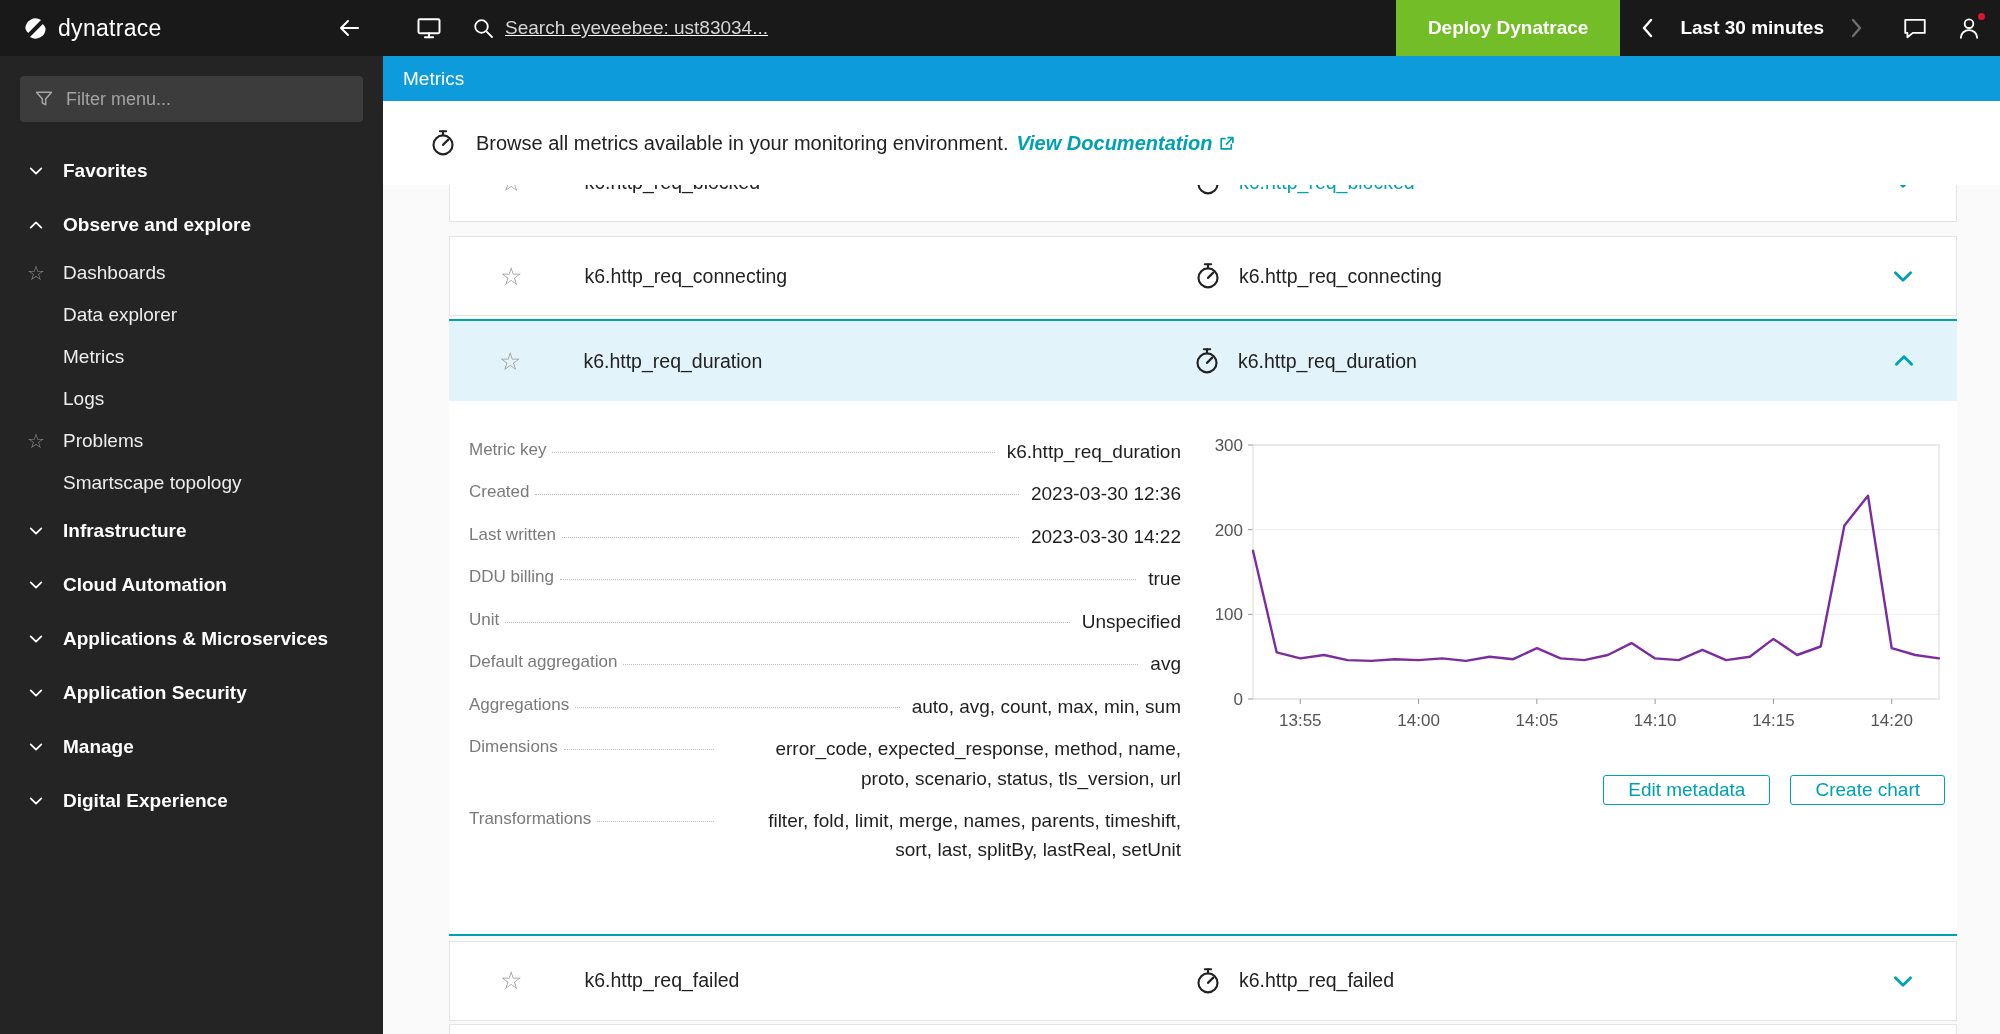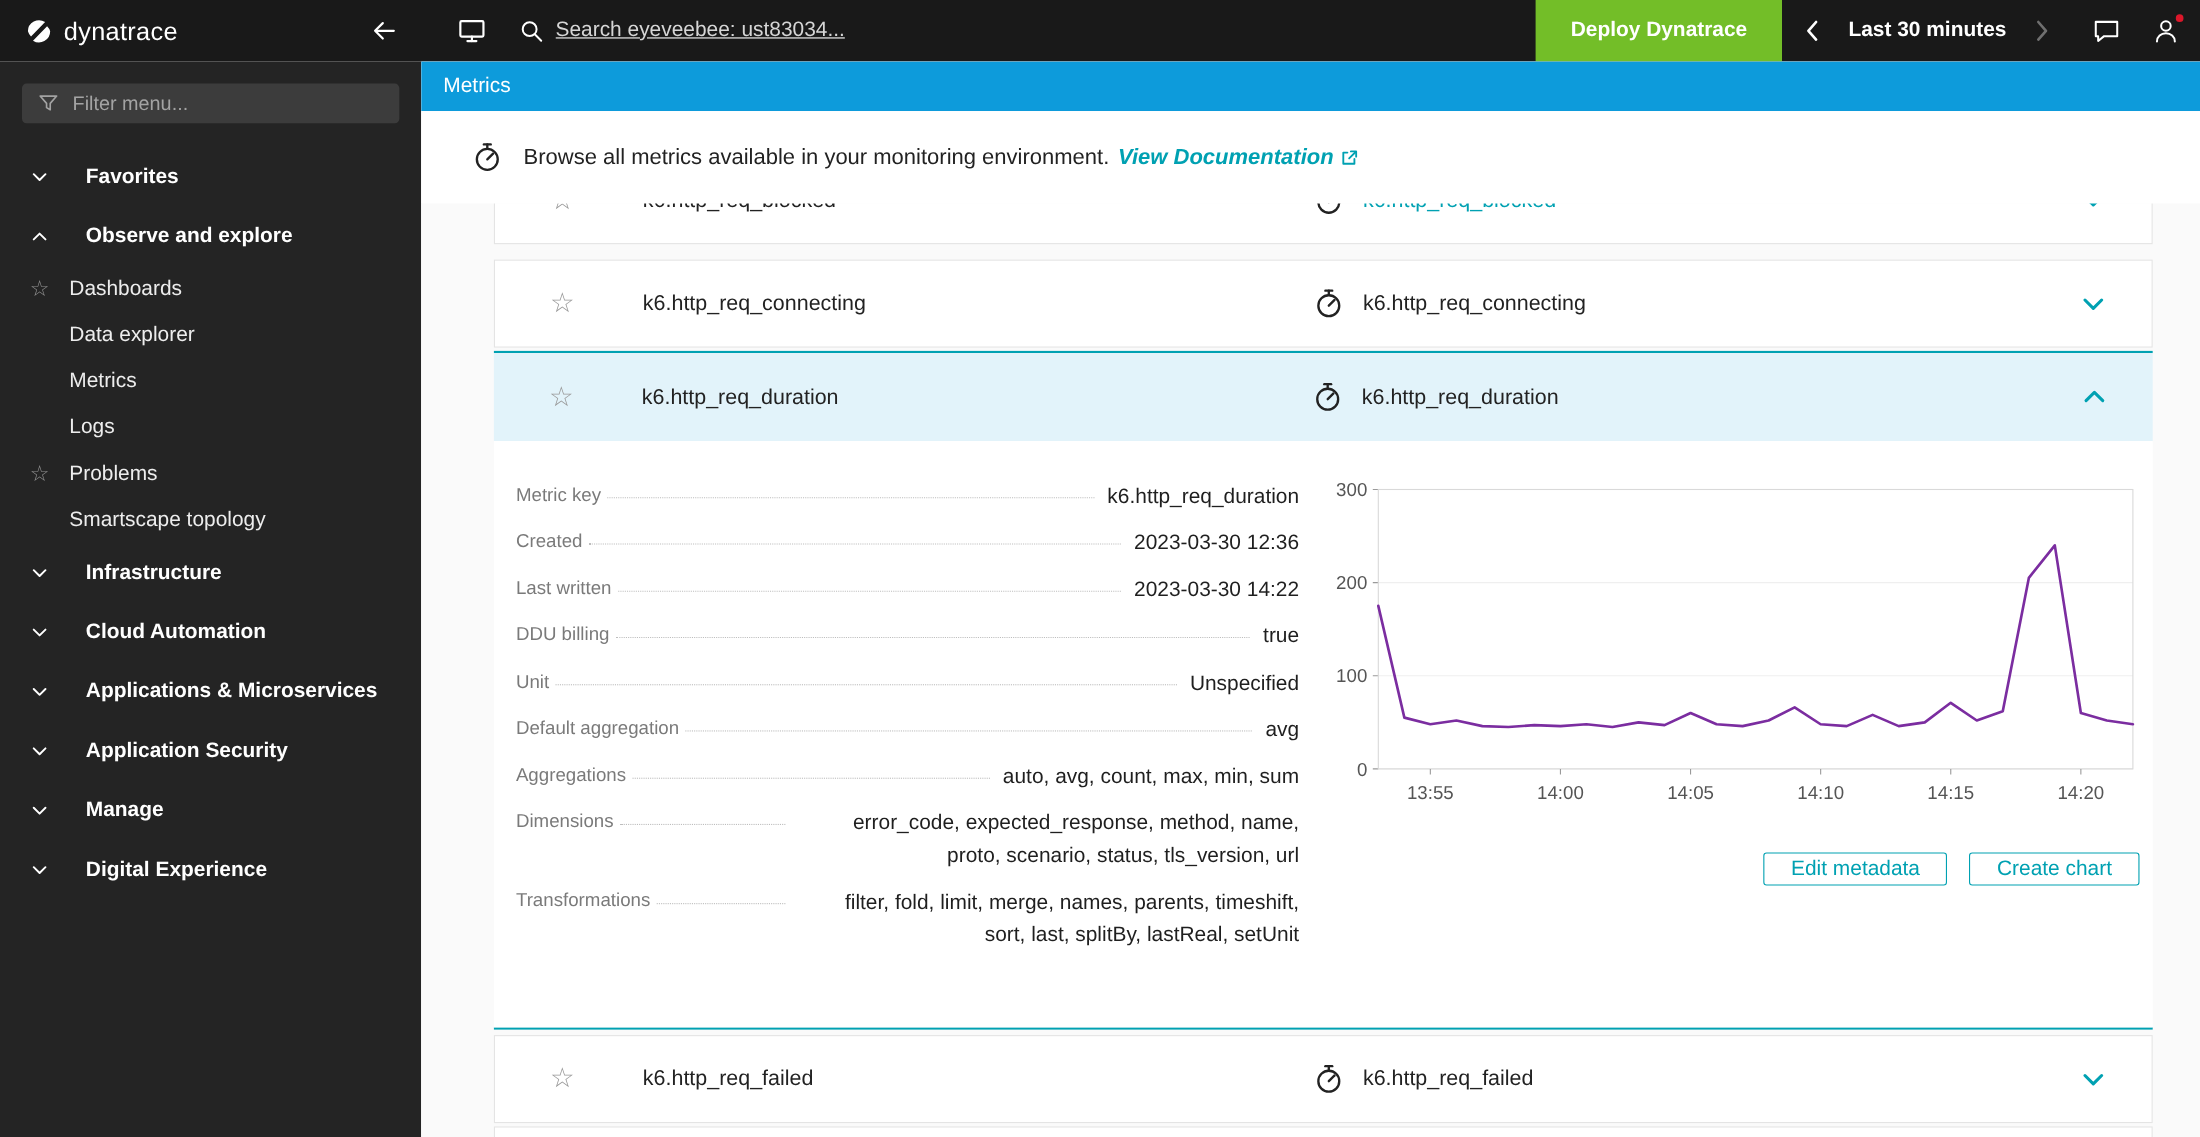--- a/index.html
+++ b/index.html
@@ -29,27 +29,27 @@
   .tb-right-ic { margin: 0 14px; position: relative; display: flex; align-items: center; }
   .tb-right-ic.last { margin-right: 18px; }
   .red-dot { position: absolute; top: -4px; right: -5px; width: 11px; height: 11px;
     border-radius: 50%; background: #dc172a; border: 2px solid #191919; }
 
   
   .main { flex: 1; display: flex; min-height: 0; }
 
   
   .sidebar { width: 383px; flex: 0 0 383px; background: #242424; color: #fff; padding-top: 20px; overflow: hidden; }
-  .filter-box { margin: 0 20px 22px 20px; height: 36px; background: #3c3c3c; border-radius: 4px;
+  .filter-box { margin: 0 20px 22px 20px; height: 46px; background: #3c3c3c; border-radius: 4px;
     display: flex; align-items: center; padding: 0 14px; gap: 12px; }
   .filter-input { background: transparent; border: none; outline: none; color: #b8b8b8;
     font-size: 18px; font-family: inherit; flex: 1; }
   .filter-input::placeholder { color: #a3a3a3; }
   .nav-section { height: 54px; display: flex; align-items: center; padding: 0 20px 0 26px;
-    gap: 32px; font-weight: bold; font-size: 19px; cursor: pointer; }
+    gap: 17px; font-weight: bold; font-size: 19px; cursor: pointer; }
   .nav-item { height: 42px; display: flex; align-items: center; padding: 0 20px 0 26px;
     gap: 17px; font-size: 19px; color: #ededed; cursor: pointer; }
   .icon-col { width: 20px; display: flex; align-items: center; justify-content: center; flex: 0 0 20px; }
   .star-sm { color: #8f8f8f; font-size: 20px; line-height: 1; }
   .chev-s { display: flex; align-items: center; }
   .chev-s.up svg { transform: rotate(180deg); }
 
   
   .content { flex: 1; display: flex; flex-direction: column; min-width: 0; background: #fff; }
   .page-header { flex: 0 0 45px; background: var(--header-blue, #0d9bdb); color: #fff;

